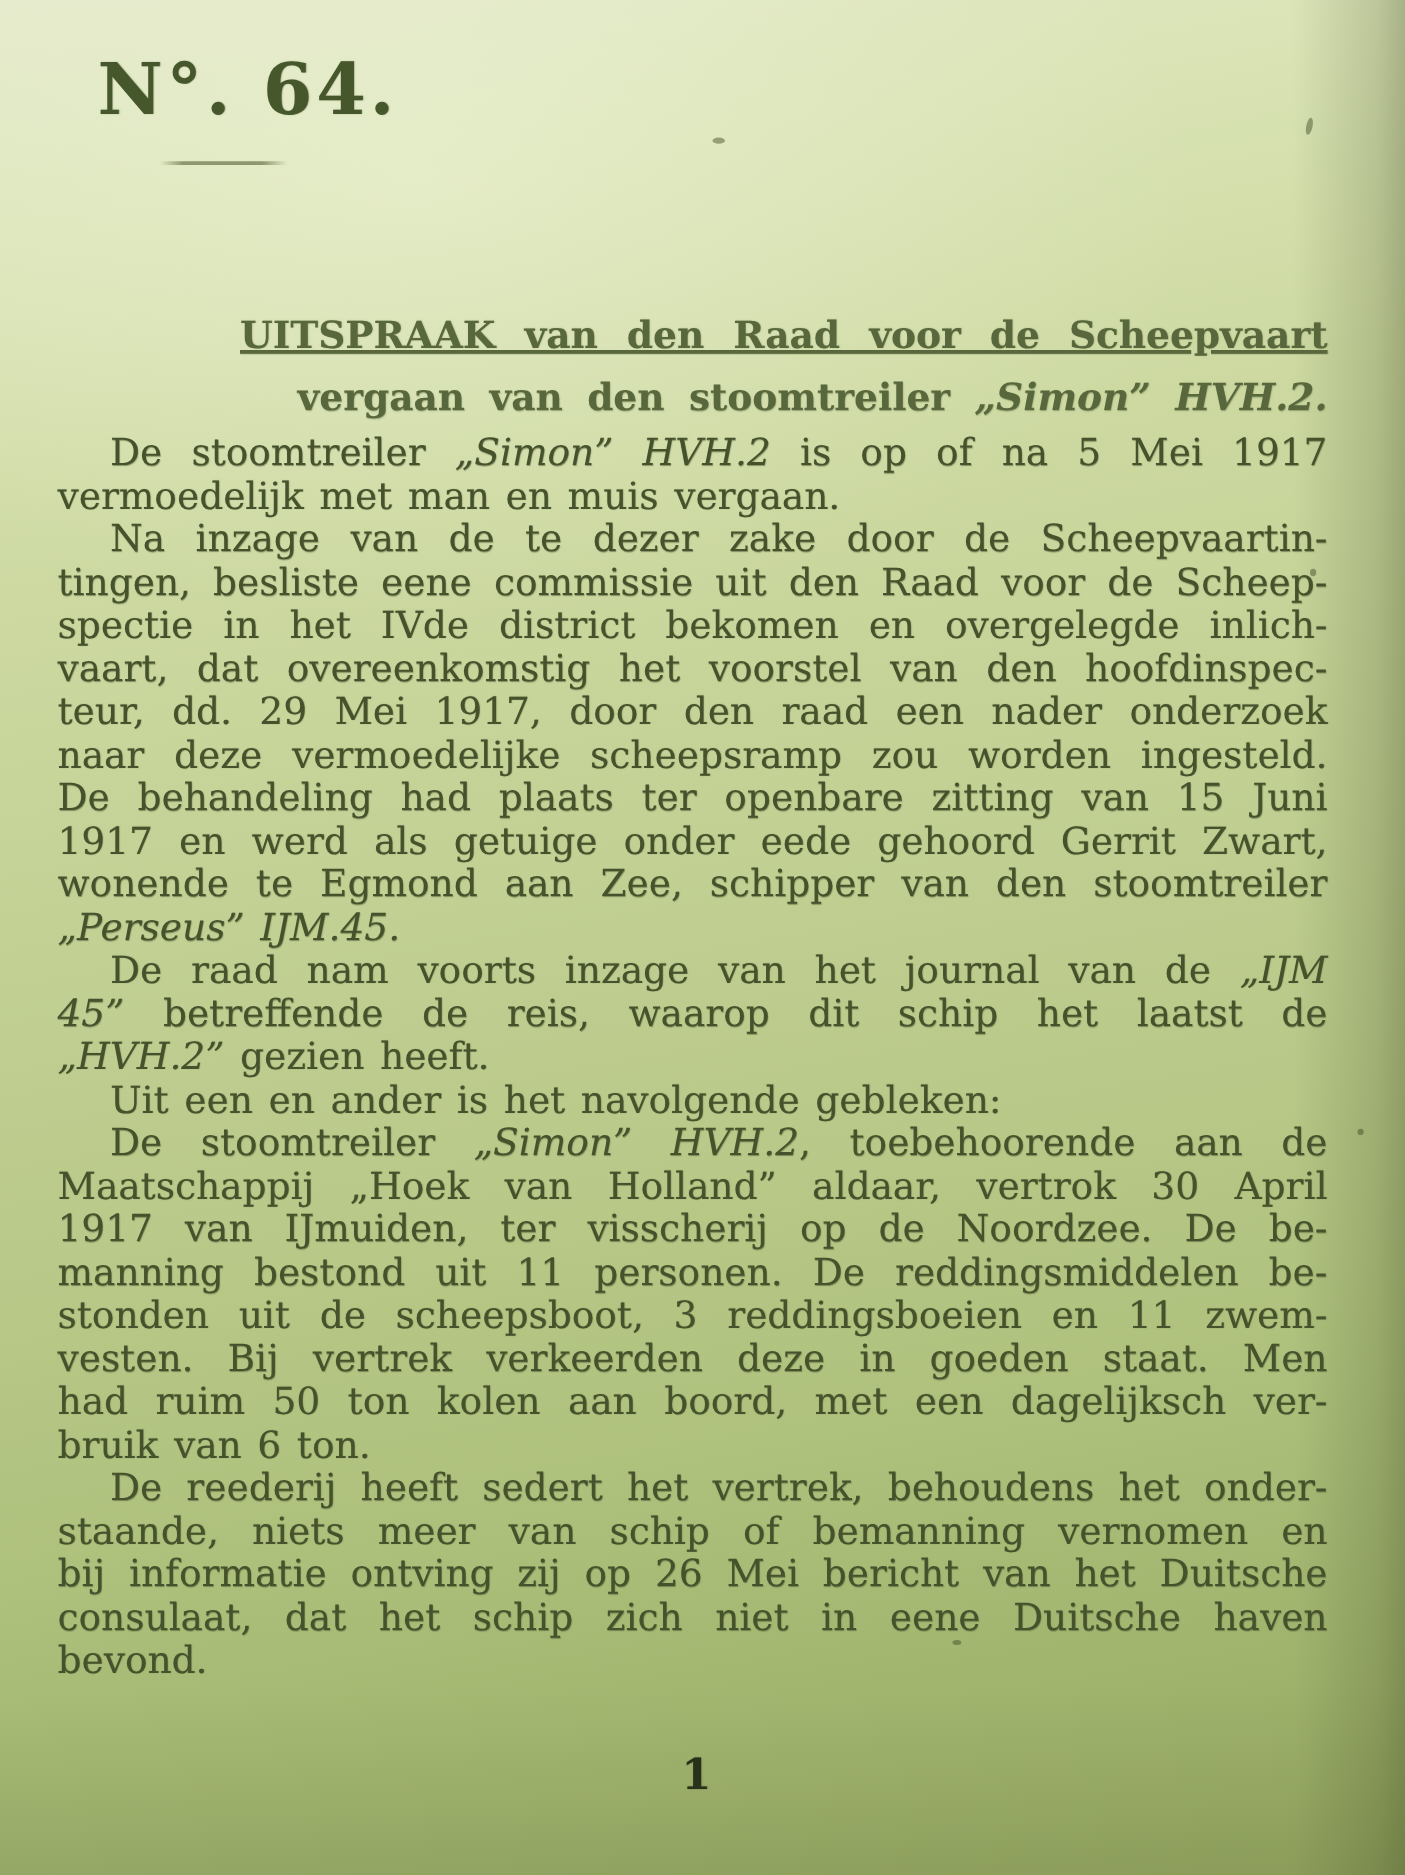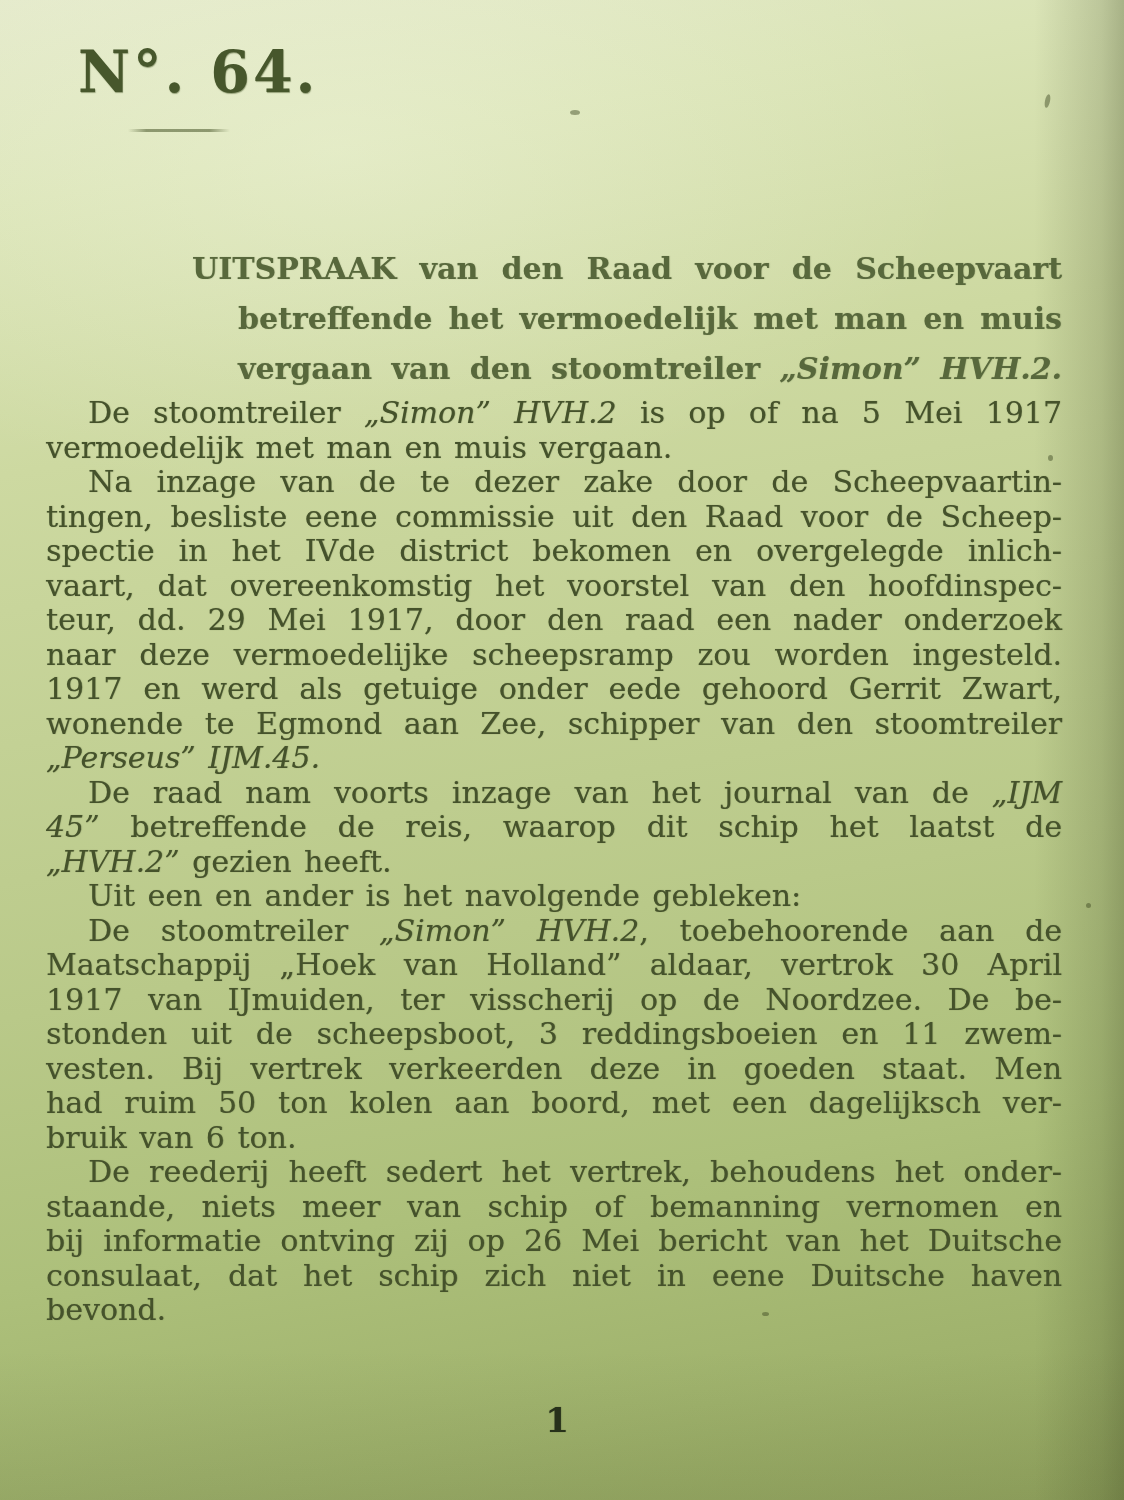--- a/index.html
+++ b/index.html
@@ -56,20 +56,21 @@
     color: #58683c;
     text-shadow: 0.4px 0.4px 1px rgba(88,104,60,0.5);
   }
   .h-line {
     text-align: justify;
     text-align-last: justify;
     word-spacing: 2px;
   }
   .h-line.first {
     text-indent: -46px;
+    text-decoration: underline;
   }
   .body-text {
     margin-top: 2px;
     font-size: 30px;
     line-height: 34.5px;
     word-spacing: 3px;
   }
   .para { margin: 0; }
   .line {
     text-align: justify;
@@ -104,51 +105,52 @@
 <body>
 
 <div class="page">
 
   <div class="number-label">N°. 64.</div>
   <div class="number-underline"></div>
 
   <div class="content">
     <div class="heading ink">
         <div class="h-line first">UITSPRAAK van den Raad voor de Scheepvaart</div>
-        <div class="h-line">betreffende het vermoedelijk met man en muis</div>
         <div class="h-line">vergaan van den stoomtreiler <i>„Simon” HVH.2.</i></div>
       </div>
     <div class="body-text ink">
         <div class="para">
           <div class="line firstline">De stoomtreiler <i>„Simon” HVH.2</i> is op of na 5 Mei 1917</div>
           <div class="line lastline">vermoedelijk met man en muis vergaan.</div>
         </div>
         <div class="para">
           <div class="line firstline">Na inzage van de te dezer zake door de Scheepvaartin-</div>
           <div class="line">tingen, besliste eene commissie uit den Raad voor de Scheep-</div>
           <div class="line">spectie in het IVde district bekomen en overgelegde inlich-</div>
           <div class="line">vaart, dat overeenkomstig het voorstel van den hoofdinspec-</div>
           <div class="line">teur, dd. 29 Mei 1917, door den raad een nader onderzoek</div>
           <div class="line">naar deze vermoedelijke scheepsramp zou worden ingesteld.</div>
+          <div class="line">De behandeling had plaats ter openbare zitting van 15 Juni</div>
           <div class="line">1917 en werd als getuige onder eede gehoord Gerrit Zwart,</div>
           <div class="line">wonende te Egmond aan Zee, schipper van den stoomtreiler</div>
           <div class="line lastline"><i>„Perseus” IJM.45.</i></div>
         </div>
         <div class="para">
           <div class="line firstline">De raad nam voorts inzage van het journal van de <i>„IJM</i></div>
           <div class="line"><i>45”</i> betreffende de reis, waarop dit schip het laatst de</div>
           <div class="line lastline"><i>„HVH.2”</i> gezien heeft.</div>
         </div>
         <div class="para">
           <div class="line firstline lastline">Uit een en ander is het navolgende gebleken:</div>
         </div>
         <div class="para">
           <div class="line firstline">De stoomtreiler <i>„Simon” HVH.2</i>, toebehoorende aan de</div>
           <div class="line">Maatschappij „Hoek van Holland” aldaar, vertrok 30 April</div>
           <div class="line">1917 van IJmuiden, ter visscherij op de Noordzee. De be-</div>
+          <div class="line">manning bestond uit 11 personen. De reddingsmiddelen be-</div>
           <div class="line">stonden uit de scheepsboot, 3 reddingsboeien en 11 zwem-</div>
           <div class="line">vesten. Bij vertrek verkeerden deze in goeden staat. Men</div>
           <div class="line">had ruim 50 ton kolen aan boord, met een dagelijksch ver-</div>
           <div class="line lastline">bruik van 6 ton.</div>
         </div>
         <div class="para">
           <div class="line firstline">De reederij heeft sedert het vertrek, behoudens het onder-</div>
           <div class="line">staande, niets meer van schip of bemanning vernomen en</div>
           <div class="line">bij informatie ontving zij op 26 Mei bericht van het Duitsche</div>
           <div class="line">consulaat, dat het schip zich niet in eene Duitsche haven</div>

